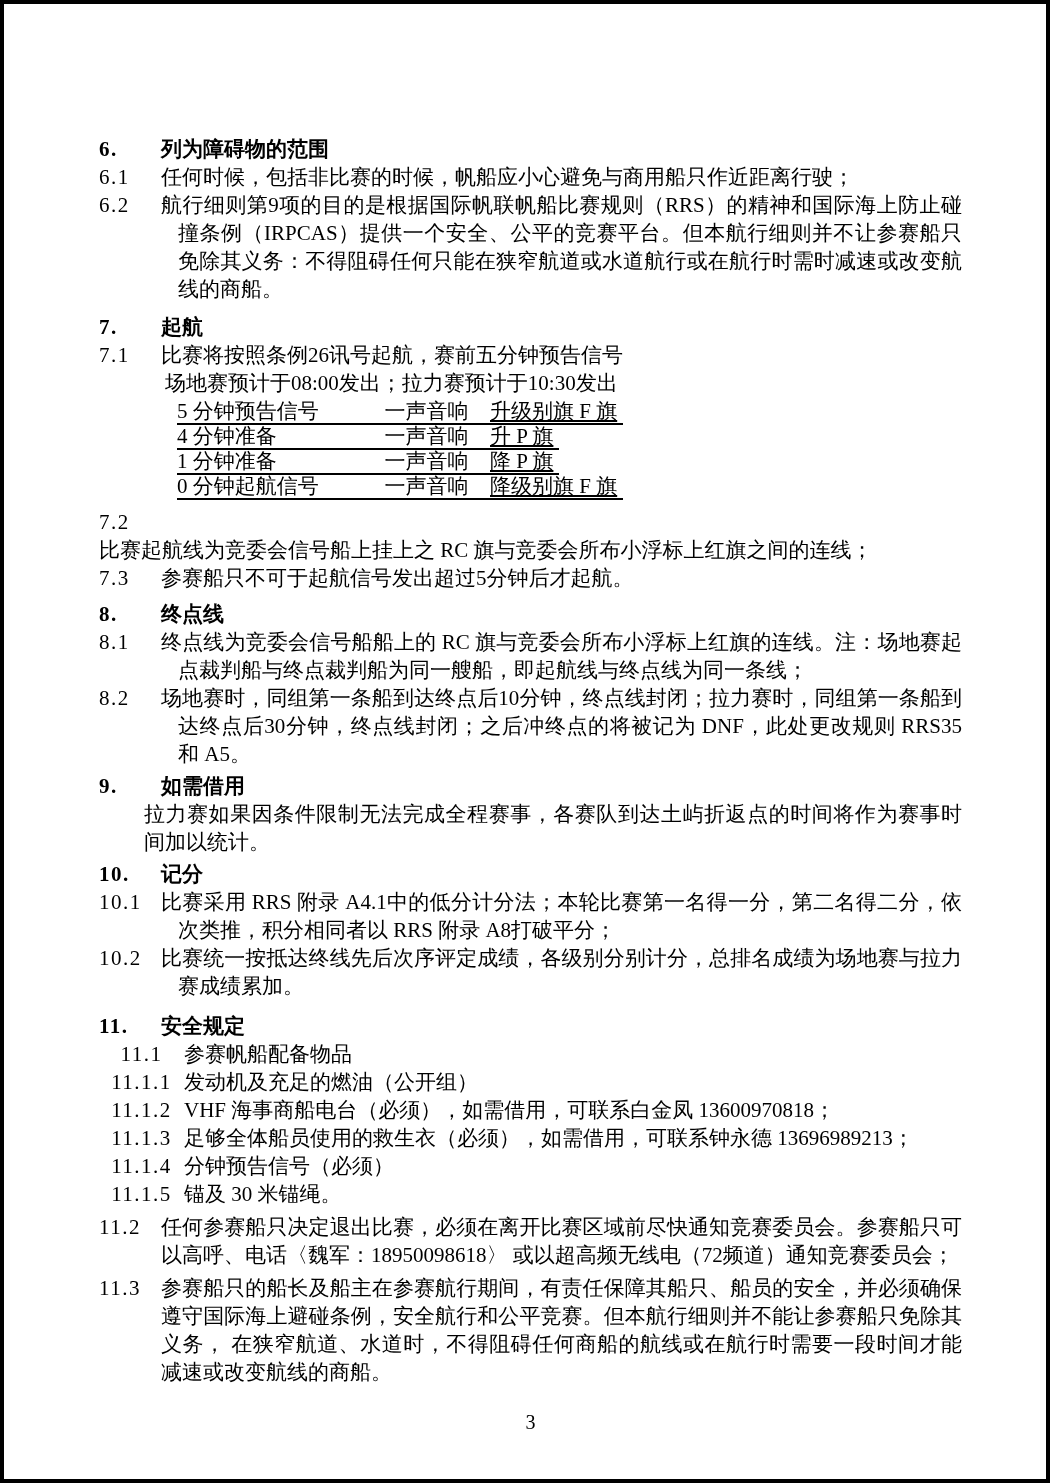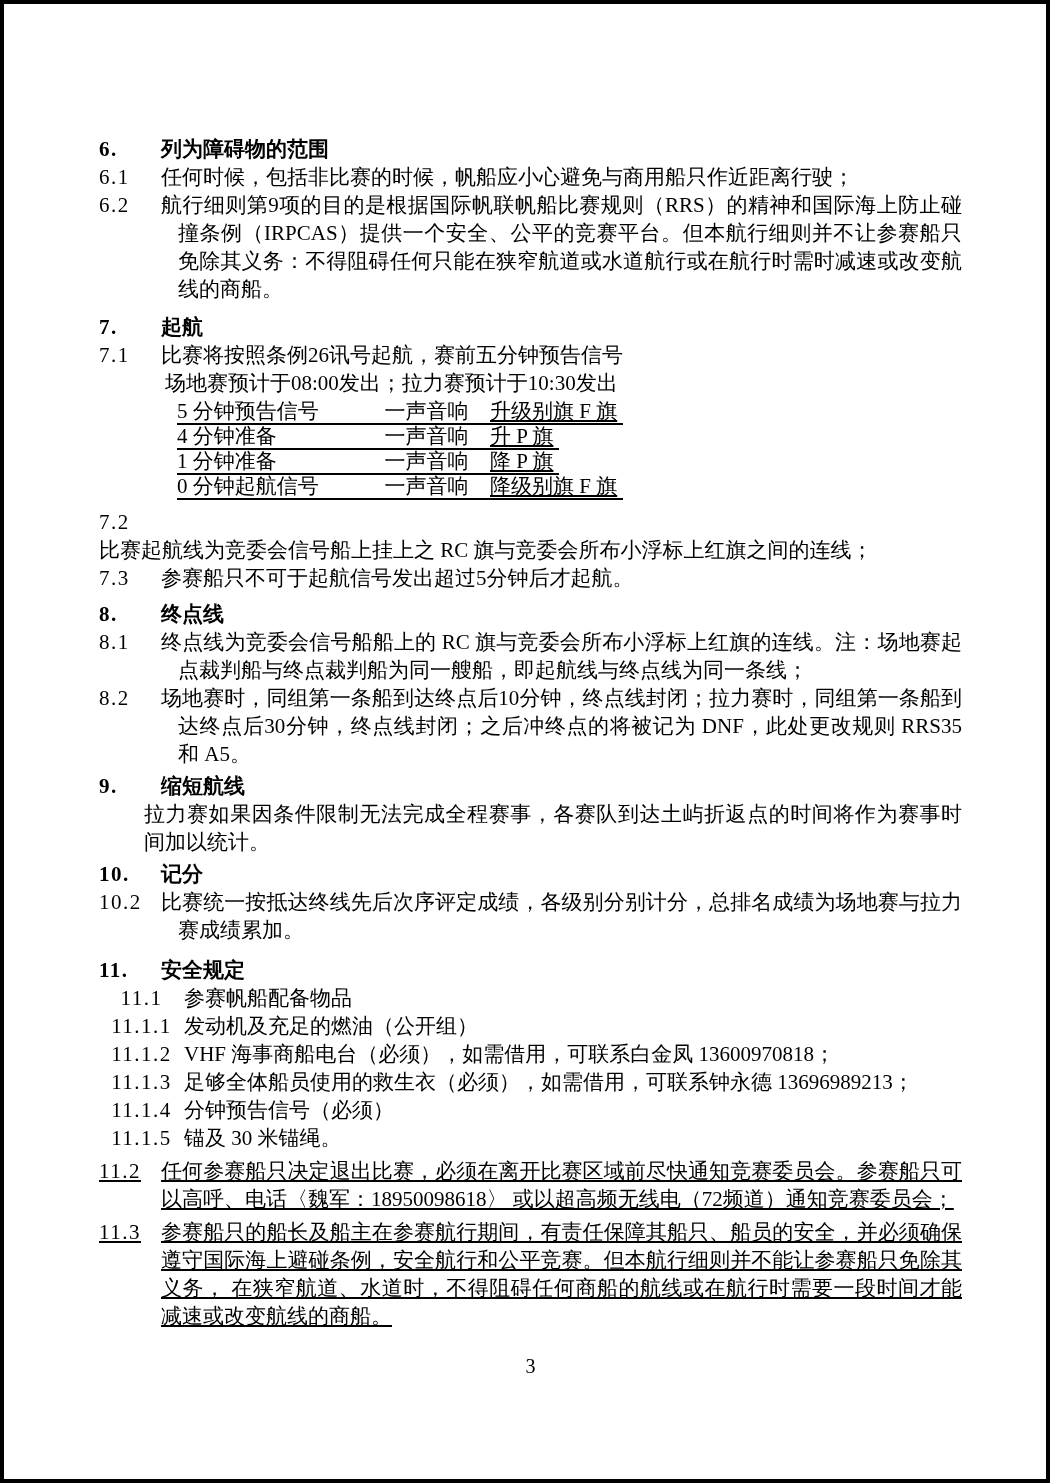--- a/index.html
+++ b/index.html
@@ -28,21 +28,21 @@
     border-bottom:2px solid #000;
   }
   .sig-time{width:186px;}
   .sig-sound{width:127px;text-align:center;}
   .sig-flag{padding-right:6px;text-decoration:underline;}
   .mt-sec7{margin-top:10px;}
   .mt-sec8{margin-top:8px;}
   .mt-sec9{margin-top:4px;}
   .mt-sec10{margin-top:4px;}
   .mt-sec11{margin-top:12px;}
-  .mt-5{margin-top:5px;text-decoration:underline;}
+  .mt-5{margin-top:5px;}
   .mt-2{margin-top:8px;flex-direction:column;}
   .pagenum{
     text-align:center;margin-top:22px;
     font-size:20px;line-height:28px;
   }
 </style>
 </head>
 <body>
 
 <div class="page">
@@ -109,27 +109,31 @@
       <span class="num">8.1</span>
       <div class="txt hang">终点线为竞委会信号船船上的 RC 旗与竞委会所布小浮标上红旗的连线。注：场地赛起点裁判船与终点裁判船为同一艘船，即起航线与终点线为同一条线；</div>
     </div>
     <div class="row">
       <span class="num">8.2</span>
       <div class="txt hang">场地赛时，同组第一条船到达终点后10分钟，终点线封闭；拉力赛时，同组第一条船到达终点后30分钟，终点线封闭；之后冲终点的将被记为 DNF，此处更改规则 RRS35和 A5。</div>
     </div>
 
     <div class="row heading mt-sec9">
       <span class="num">9.</span>
-      <span class="title">缩短航线</span>
+      <span class="title">如需借用</span>
     </div>
     <div class="body-plain">拉力赛如果因条件限制无法完成全程赛事，各赛队到达土屿折返点的时间将作为赛事时间加以统计。</div>
 
     <div class="row heading mt-sec10">
       <span class="num">10.</span>
       <span class="title">记分</span>
+    </div>
+    <div class="row">
+      <span class="num">10.1</span>
+      <div class="txt hang">比赛采用 RRS 附录 A4.1中的低分计分法；本轮比赛第一名得一分，第二名得二分，依次类推，积分相同者以 RRS 附录 A8打破平分；</div>
     </div>
     <div class="row">
       <span class="num">10.2</span>
       <div class="txt hang">比赛统一按抵达终线先后次序评定成绩，各级别分别计分，总排名成绩为场地赛与拉力赛成绩累加。</div>
     </div>
 
     <div class="row heading mt-sec11">
       <span class="num">11.</span>
       <span class="title">安全规定</span>
     </div>

